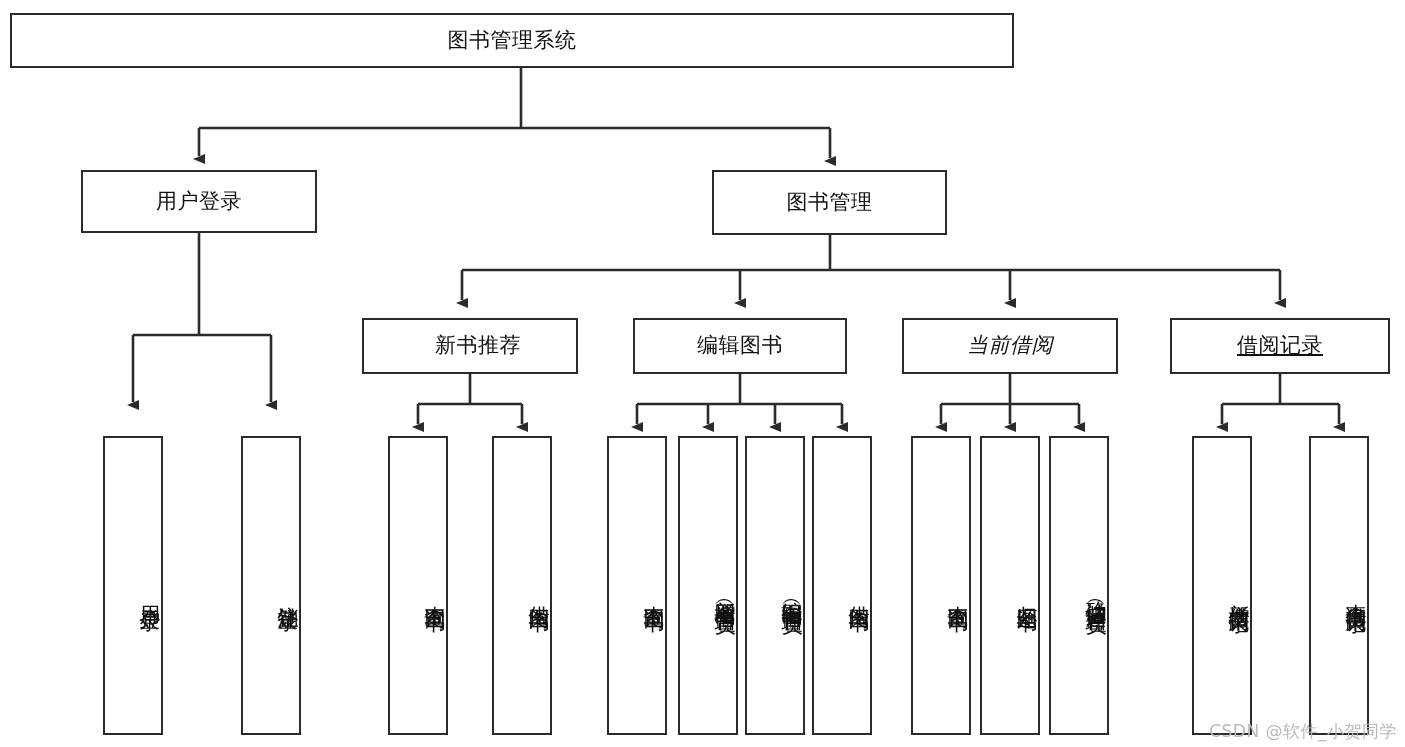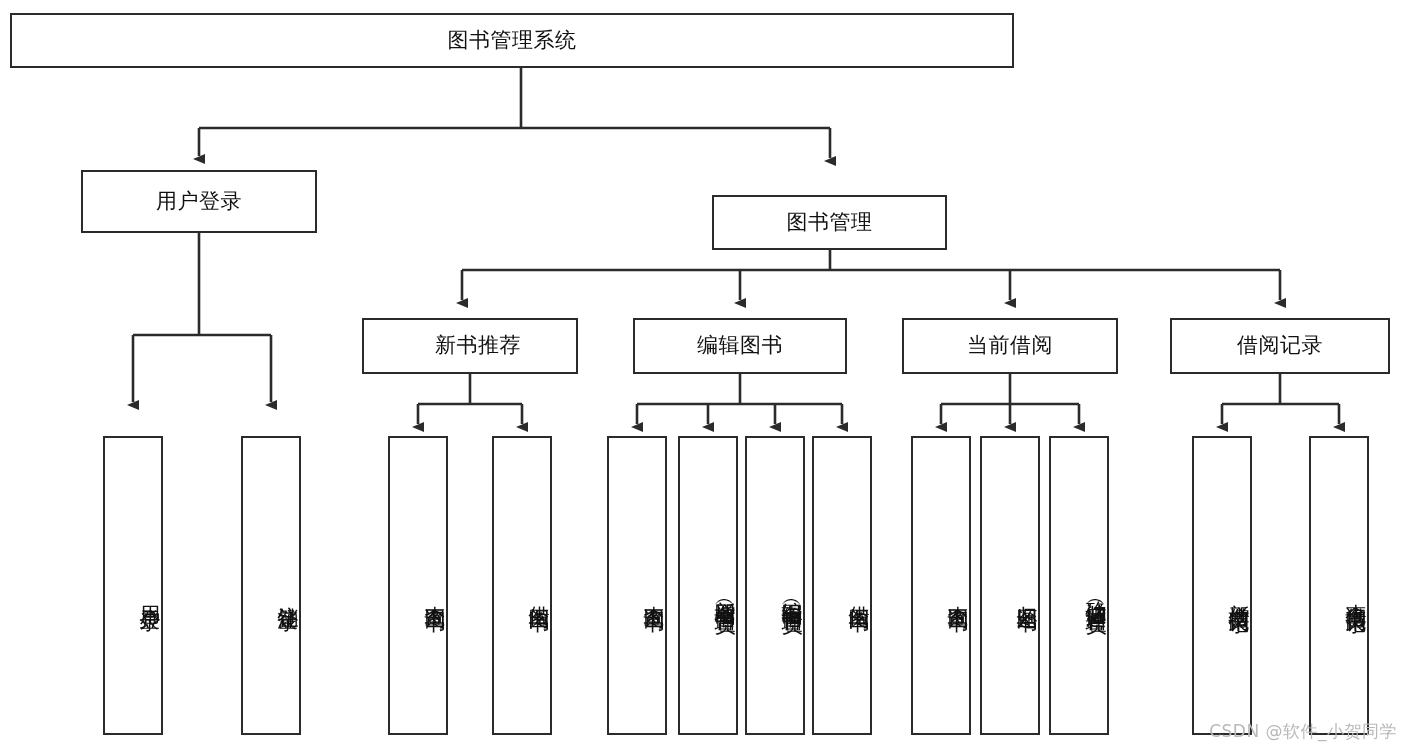--- a/index.html
+++ b/index.html
@@ -126,37 +126,37 @@
   </svg>
 
   <div class="node node-h" style="left:10px; top:13px; width:1004px; height:55px;">
     <span class="node-label">图书管理系统</span>
   </div>
 
   <div class="node node-h" style="left:81px; top:170px; width:236px; height:63px;">
     <span class="node-label">用户登录</span>
   </div>
 
-  <div class="node node-h" style="left:712px; top:170px; width:235px; height:55px;margin-top:25px;">
+  <div class="node node-h" style="left:712px; top:170px; width:235px; height:65px;">
     <span class="node-label">图书管理</span>
   </div>
 
   <div class="node node-h" style="left:362px; top:318px; width:216px; height:56px;padding-left:16px;">
     <span class="node-label">新书推荐</span>
   </div>
 
   <div class="node node-h" style="left:633px; top:318px; width:214px; height:56px;">
     <span class="node-label">编辑图书</span>
   </div>
 
-  <div class="node node-h" style="left:902px; top:318px; width:216px; height:56px;">
+  <div class="node node-h" style="left:902px; top:318px; width:216px; height:56px;font-style:italic;">
     <span class="node-label">当前借阅</span>
   </div>
 
-  <div class="node node-h" style="left:1170px; top:318px; width:220px; height:56px;">
+  <div class="node node-h" style="left:1170px; top:318px; width:220px; height:56px;text-decoration:underline;">
     <span class="node-label">借阅记录</span>
   </div>
 
   <div class="node node-leaf" style="left:103px; top:436px; width:60px; height:299px;">
     <span class="leaf-text">用户登录</span>
   </div>
 
   <div class="node node-leaf" style="left:241px; top:436px; width:60px; height:299px;">
     <span class="leaf-text">注销登录</span>
   </div>

